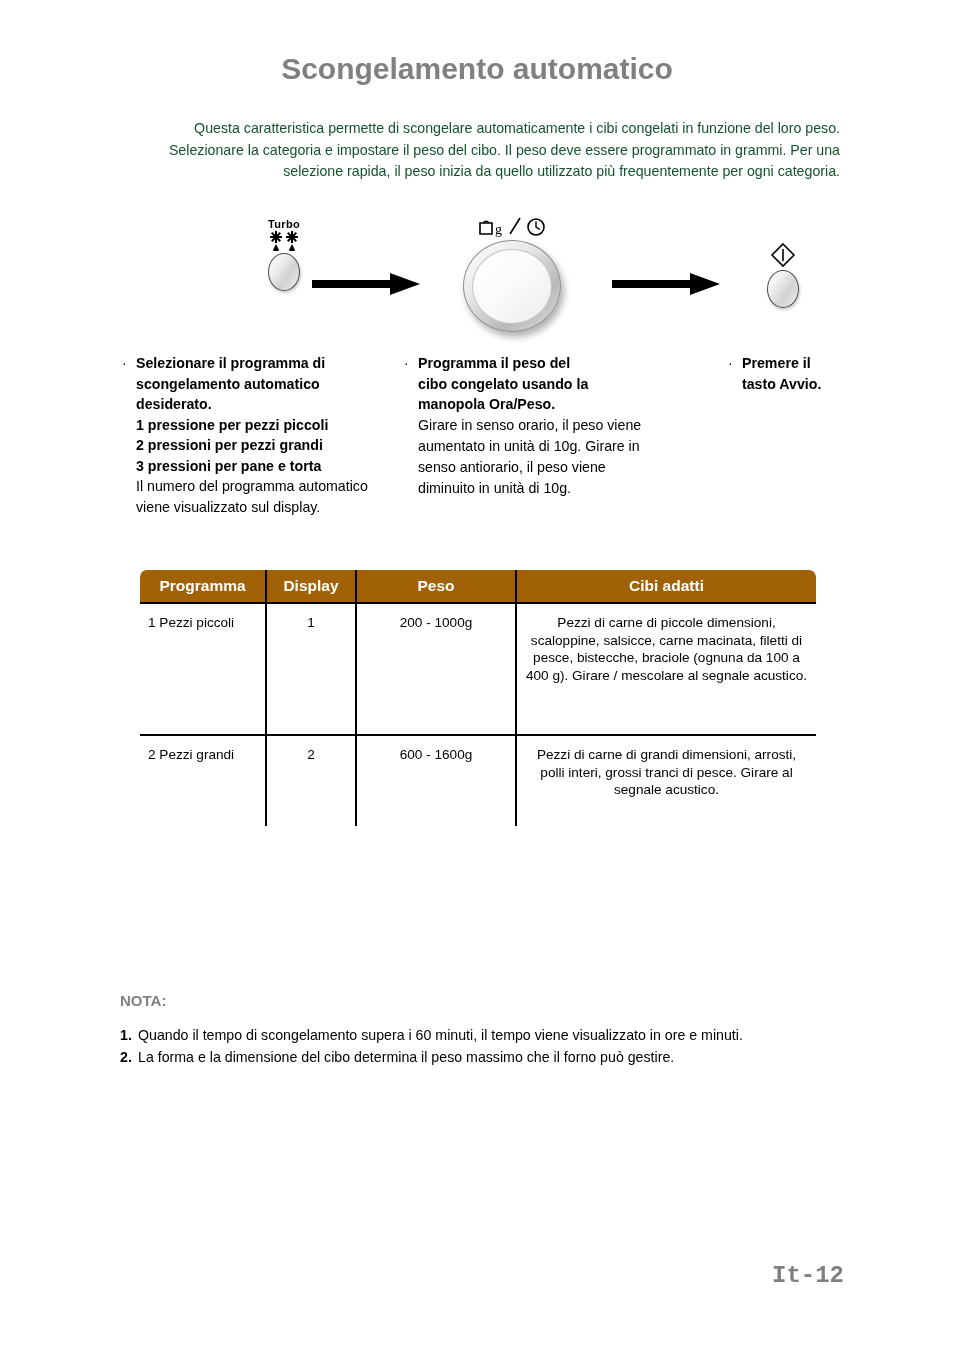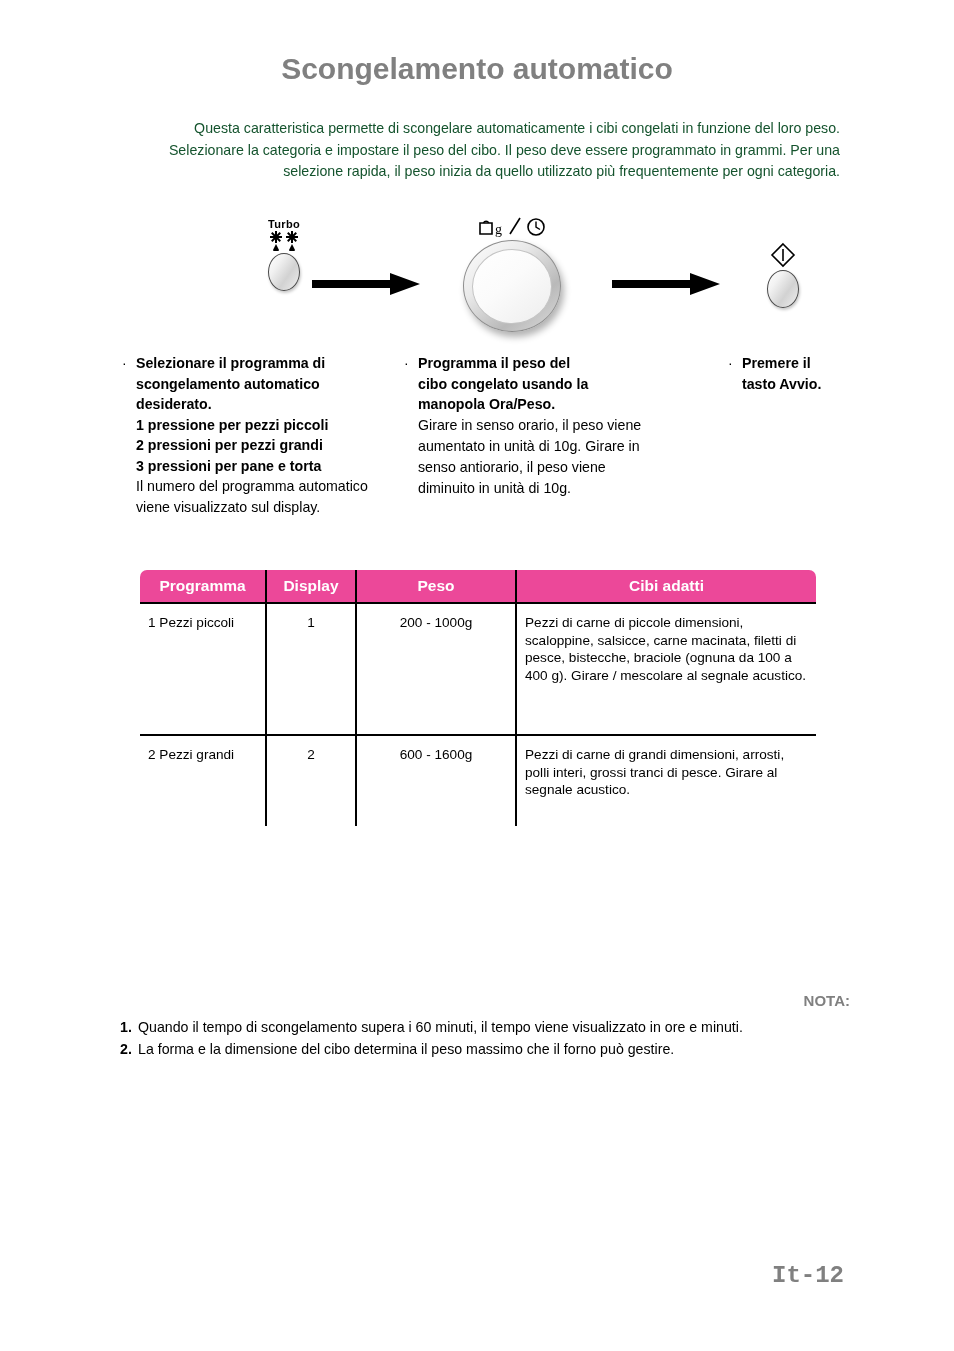--- a/index.html
+++ b/index.html
@@ -159,21 +159,21 @@
   }
   table.prog {
     width: 678px;
     border-collapse: collapse;
     table-layout: fixed;
     border: 2px solid #000;
     border-radius: 9px;
     overflow: hidden;
   }
   table.prog th {
-    background: #ec4899;
+    background: #a16207;
     color: #ffffff;
     font-size: 15.5px;
     font-weight: bold;
     text-align: center;
     padding: 7px 4px;
     border-right: 2px solid #000;
     border-bottom: 2px solid #000;
   }
   table.prog th:last-child { border-right: none; }
   table.prog td {
@@ -185,21 +185,21 @@
     line-height: 17.5px;
     color: #000;
     background: #fff;
   }
   table.prog td:last-child { border-right: none; }
   table.prog tr:last-child td { border-bottom: none; }
 
   td.c-prog { text-align: left; font-size: 14px; padding-top: 18px; }
   td.c-disp { text-align: center; font-size: 17px; padding-top: 22px; }
   td.c-peso { text-align: center; font-size: 17px; padding-top: 26px; }
-  td.c-food { text-align: left; font-size: 13.8px; line-height: 17.5px; margin-left: 28px; }
+  td.c-food { text-align: center; font-size: 13.8px; line-height: 17.5px; margin-left: 28px; }
 
   .col-1 { width: 127px; }
   .col-2 { width: 90px; }
   .col-3 { width: 160px; }
   .col-4 { width: 301px; }
 
   .row-1 { height: 132px; }
   .row-2 { height: 92px; }
   .row-3 { height: 122px; }
 
@@ -207,22 +207,21 @@
   .notes {
     position: absolute;
     left: 120px;
     top: 992px;
     width: 730px;
   }
   .notes-title {
     font-size: 15px;
     font-weight: bold;
     color: #808080;
-    margin-bottom: 8px;
-    text-align: right;
+    margin-bottom: 16px;
   }
   .note-item {
     display: flex;
     align-items: flex-start;
     font-size: 14.2px;
     line-height: 21px;
     margin-bottom: 1px;
   }
   .note-num {
     font-weight: bold;

